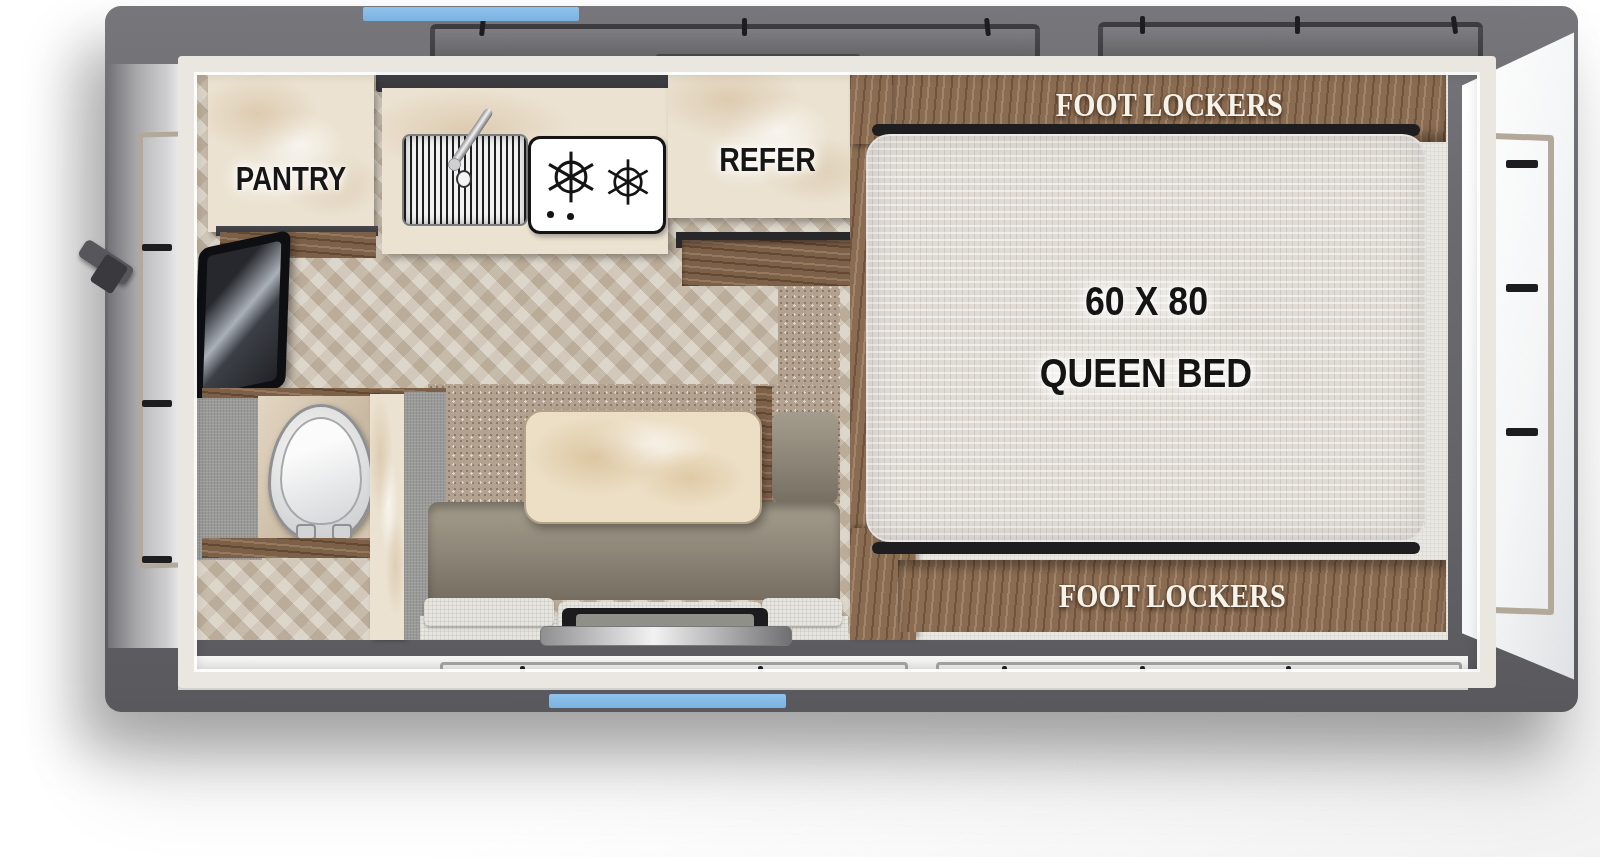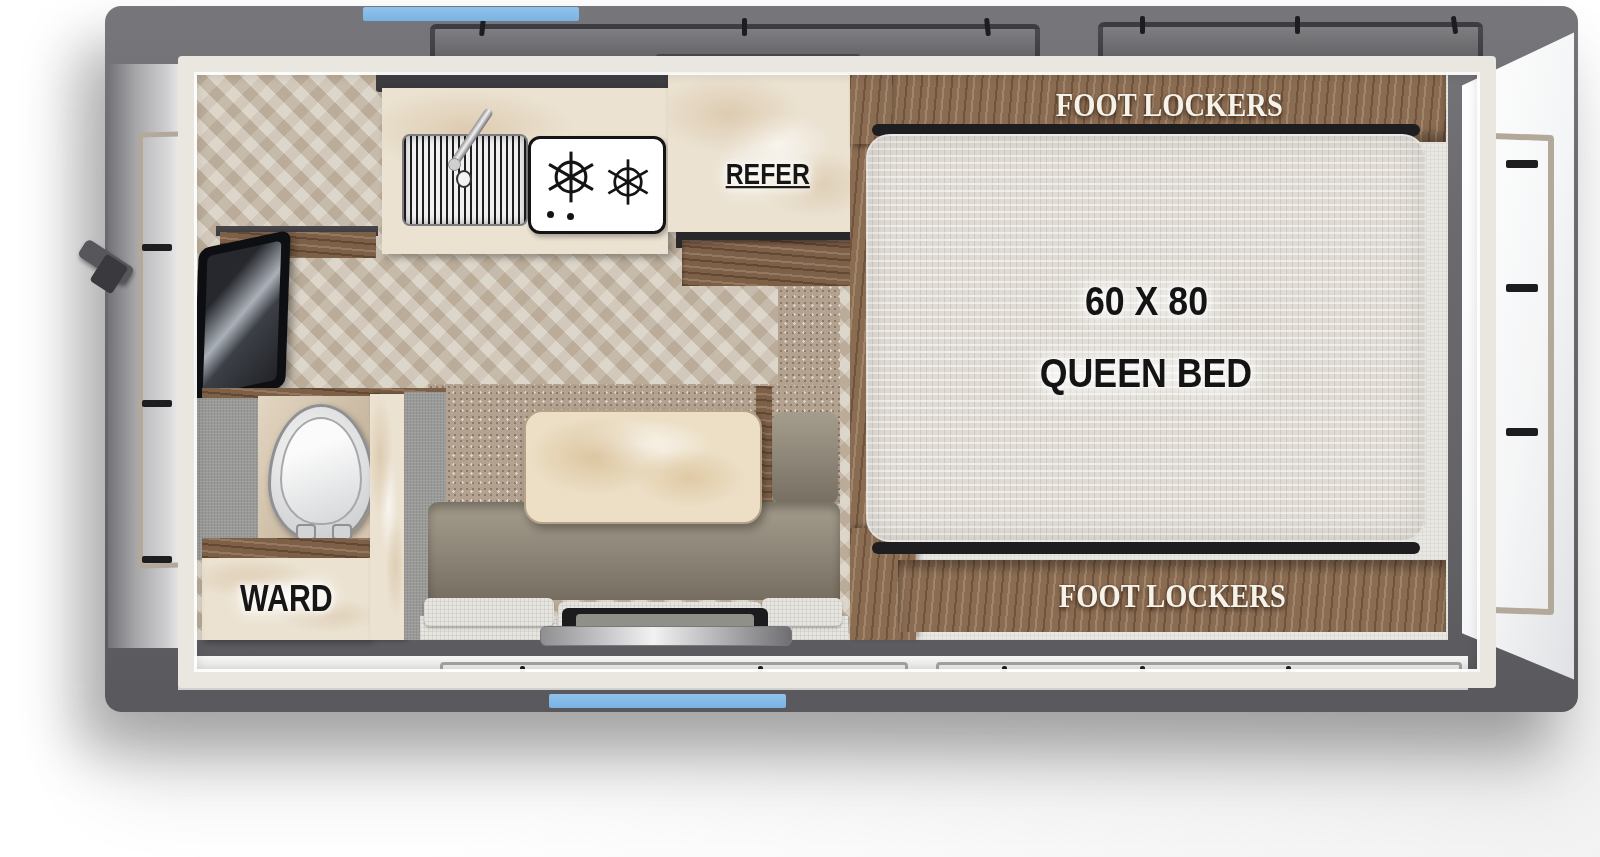--- a/index.html
+++ b/index.html
@@ -140,20 +140,23 @@
 
   <div class="abs herringbone" style="left:194px;top:72px;width:656px;height:568px;"></div>
   <div class="abs platform" style="left:850px;top:72px;width:598px;height:568px;"></div>
 
   <div class="abs carpet" style="left:428px;top:384px;width:412px;height:120px;"></div>
   <div class="abs carpet" style="left:778px;top:234px;width:62px;height:152px;"></div>
 
   <div class="abs darkpanel" style="left:376px;top:64px;width:288px;height:28px;border-radius:3px;"></div>
   <div class="abs darkpanel" style="left:656px;top:54px;width:204px;height:44px;border-radius:3px;"></div>
 
+  <div class="abs marble plate-label" style="left:208px;top:74px;width:166px;height:158px;font-size:30px;box-shadow:3px 4px 6px rgba(0,0,0,.3);">
+    <span style="margin-top:52px;">PANTRY</span>
+  </div>
   <div class="abs darkpanel" style="left:216px;top:226px;width:162px;height:10px;"></div>
   <div class="abs wood-h" style="left:220px;top:232px;width:156px;height:26px;"></div>
 
   <div class="abs marble" style="left:382px;top:88px;width:286px;height:166px;box-shadow:4px 4px 7px rgba(0,0,0,.3);"></div>
   <div class="abs sink" style="left:402px;top:134px;width:122px;height:88px;"></div>
   <div class="abs" style="left:456px;top:170px;width:12px;height:14px;background:#f4f4f4;border:2px solid #333;border-radius:50%;"></div>
   <div class="abs chrome" style="left:468px;top:104px;width:9px;height:64px;transform:rotate(34deg);"></div>
   <div class="abs" style="left:448px;top:158px;width:11px;height:11px;background:#cfcfd1;border-radius:50%;border:1px solid #8a8a8c;"></div>
   <div class="abs stove" style="left:528px;top:136px;width:132px;height:92px;">
     <svg style="position:absolute;left:12px;top:10px;" width="56" height="56" viewBox="0 0 64 64">
@@ -167,42 +170,39 @@
       <circle cx="32" cy="32" r="17" fill="none" stroke="#141414" stroke-width="3.5"></circle>
       <line x1="32" y1="3" x2="32" y2="61" stroke="#141414" stroke-width="3.5"></line>
       <line x1="6.9" y1="17.5" x2="57.1" y2="46.5" stroke="#141414" stroke-width="3.5"></line>
       <line x1="6.9" y1="46.5" x2="57.1" y2="17.5" stroke="#141414" stroke-width="3.5"></line>
       <circle cx="32" cy="32" r="3" fill="#141414"></circle>
     </svg>
     <div style="position:absolute;left:16px;top:72px;width:7px;height:7px;background:#141414;border-radius:50%;"></div>
     <div style="position:absolute;left:36px;top:74px;width:7px;height:7px;background:#141414;border-radius:50%;"></div>
   </div>
 
-  <div class="abs marble plate-label" style="left:668px;top:74px;width:200px;height:158px;font-size:27px;box-shadow:4px 4px 7px rgba(0,0,0,.3);text-decoration:underline;">
+  <div class="abs marble plate-label" style="left:668px;top:60px;width:200px;height:158px;font-size:31px;box-shadow:4px 4px 7px rgba(0,0,0,.3);">
     <span style="margin-top:42px;">REFER</span>
   </div>
   <div class="abs" style="left:676px;top:232px;width:184px;height:16px;background:#28282a;"></div>
   <div class="abs wood-h" style="left:682px;top:240px;width:172px;height:46px;box-shadow:inset 0 3px 4px rgba(0,0,0,.4);"></div>
 
   <div class="abs tv" style="left:196px;top:240px;width:92px;height:156px;">
     <div class="tv-screen"></div>
   </div>
 
   <div class="abs wood-h" style="left:202px;top:388px;width:244px;height:18px;"></div>
   <div class="abs gray-wall" style="left:190px;top:398px;width:72px;height:162px;"></div>
   <div class="abs" style="left:258px;top:396px;width:116px;height:148px;background:linear-gradient(120deg,#e3d6c2,#c9b9a2 60%,#d8c9b4);"></div>
   <div class="abs toilet" style="left:268px;top:404px;width:100px;height:132px;">
     <div class="toilet-lid" style="position:absolute;inset:10px 9px 14px 9px;"></div>
   </div>
   <div class="abs hinge" style="left:296px;top:524px;width:16px;height:12px;"></div>
   <div class="abs hinge" style="left:332px;top:524px;width:16px;height:12px;"></div>
   <div class="abs wood-h" style="left:202px;top:538px;width:172px;height:20px;"></div>
-  <div class="abs marble plate-label" style="left:202px;top:558px;width:168px;height:82px;font-size:33px;box-shadow:3px 3px 6px rgba(0,0,0,.3);">
-    <span>WARD</span>
-  </div>
   <div class="abs marble" style="left:370px;top:394px;width:34px;height:246px;box-shadow:3px 0 5px rgba(0,0,0,.35);"></div>
   <div class="abs gray-wall" style="left:404px;top:392px;width:42px;height:248px;"></div>
 
   <div class="abs wood-h" style="left:756px;top:386px;width:16px;height:132px;"></div>
   <div class="abs olive cushion" style="left:772px;top:412px;width:66px;height:92px;border-radius:10px;"></div>
   <div class="abs olive" style="left:428px;top:502px;width:412px;height:98px;border-radius:10px 10px 0 0;box-shadow:inset 0 6px 9px rgba(0,0,0,.28);"></div>
   <div class="abs weave" style="left:420px;top:616px;width:428px;height:24px;"></div>
   <div class="abs weave cushion" style="left:424px;top:598px;width:130px;height:28px;"></div>
   <div class="abs weave cushion" style="left:558px;top:602px;width:204px;height:36px;"></div>
   <div class="abs weave cushion" style="left:762px;top:598px;width:80px;height:28px;"></div>

